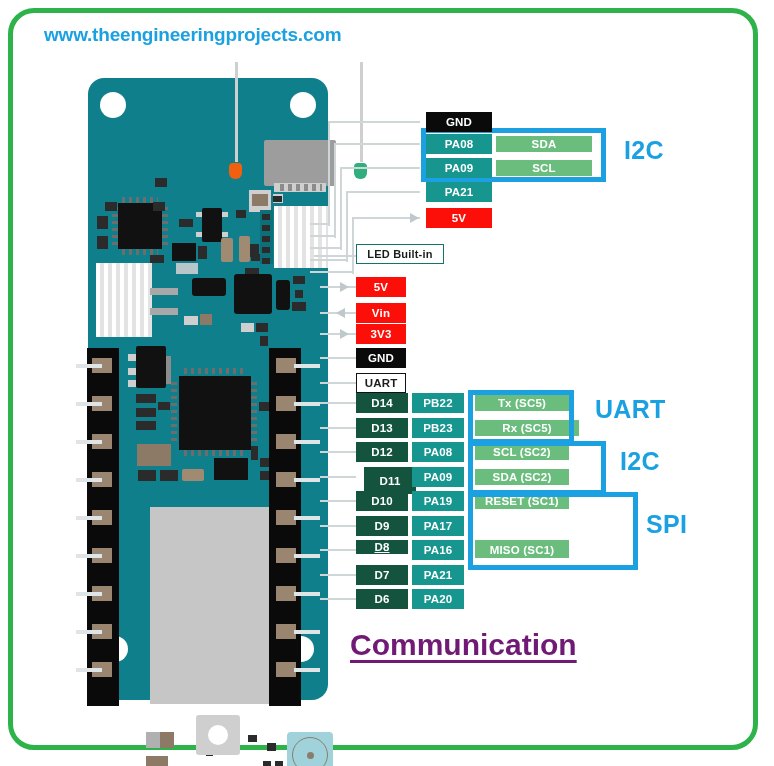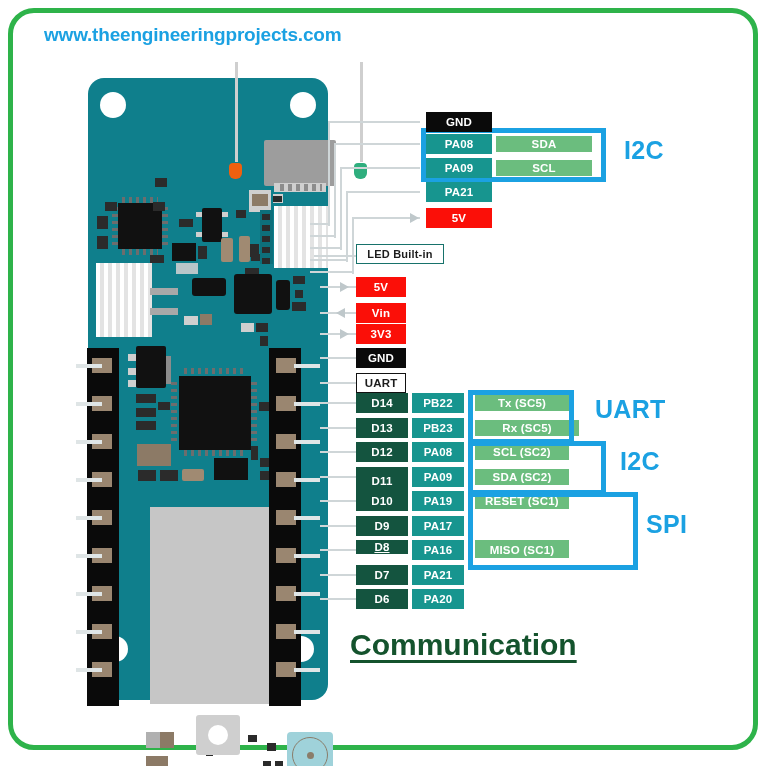--- a/index.html
+++ b/index.html
@@ -64,21 +64,21 @@
   .lbl.dgreen{background:#14543f;}
   .lbl.green{background:#6bbd7e;}
   .lbl.black{background:#0a0a0a;}
   .lbl.red{background:#fb0f08;}
   .lbl.white-teal{background:#fff;color:#1c1c1c;border:1.6px solid #17726b;}
   .lbl.white-black{background:#fff;color:#1c1c1c;border:1.6px solid #111;}
 
   .bluebox{position:absolute;border:5px solid #1ba1e2;box-sizing:border-box;background:transparent;}
   .proto{position:absolute;font-size:25px;font-weight:bold;color:#1ba1e2;letter-spacing:.3px;}
 
-  .title{position:absolute;font-size:30px;font-weight:bold;color:#14532d;
+  .title{position:absolute;font-size:30px;font-weight:bold;color:#701a75;
     text-decoration:underline;text-underline-offset:5px;text-decoration-thickness:3px;white-space:nowrap;}
 </style>
 </head>
 <body>
 
 <div id="root">
 
   <div class="frame"></div>
 
   <div class="site-url">www.theengineeringprojects.com</div>
@@ -325,21 +325,21 @@
       <div class="lbl green" style="left:475px;top:395px;width:94px;height:16px;">Tx (SC5)</div>
       <div class="wire" style="left:320px;top:427px;width:36px;height:2px;"></div>
       <div class="lbl dgreen" style="left:356px;top:418px;width:52px;height:20px;">D13</div>
       <div class="lbl teal" style="left:412px;top:418px;width:52px;height:20px;">PB23</div>
       <div class="lbl green" style="left:475px;top:420px;width:104px;height:16px;">Rx (SC5)</div>
       <div class="wire" style="left:320px;top:451px;width:36px;height:2px;"></div>
       <div class="lbl dgreen" style="left:356px;top:442px;width:52px;height:20px;">D12</div>
       <div class="lbl teal" style="left:412px;top:442px;width:52px;height:20px;">PA08</div>
       <div class="lbl green" style="left:475px;top:444px;width:94px;height:16px;">SCL (SC2)</div>
       <div class="wire" style="left:320px;top:476px;width:36px;height:2px;"></div>
-      <div class="lbl dgreen" style="left:356px;top:467px;width:52px;height:27px;">D11</div>
+      <div class="lbl dgreen" style="left:364px;top:467px;width:52px;height:27px;">D11</div>
       <div class="lbl teal" style="left:412px;top:467px;width:52px;height:20px;">PA09</div>
       <div class="lbl green" style="left:475px;top:469px;width:94px;height:16px;">SDA (SC2)</div>
       <div class="wire" style="left:320px;top:500px;width:36px;height:2px;"></div>
       <div class="lbl dgreen" style="left:356px;top:491px;width:52px;height:20px;">D10</div>
       <div class="lbl teal" style="left:412px;top:491px;width:52px;height:20px;">PA19</div>
       <div class="lbl green" style="left:475px;top:493px;width:94px;height:16px;">RESET (SC1)</div>
       <div class="wire" style="left:320px;top:525px;width:36px;height:2px;"></div>
       <div class="lbl dgreen" style="left:356px;top:516px;width:52px;height:20px;">D9</div>
       <div class="lbl teal" style="left:412px;top:516px;width:52px;height:20px;">PA17</div>
       <div class="lbl green" style="left:475px;top:540px;width:94px;height:16px;">SCK (SC1)</div>

